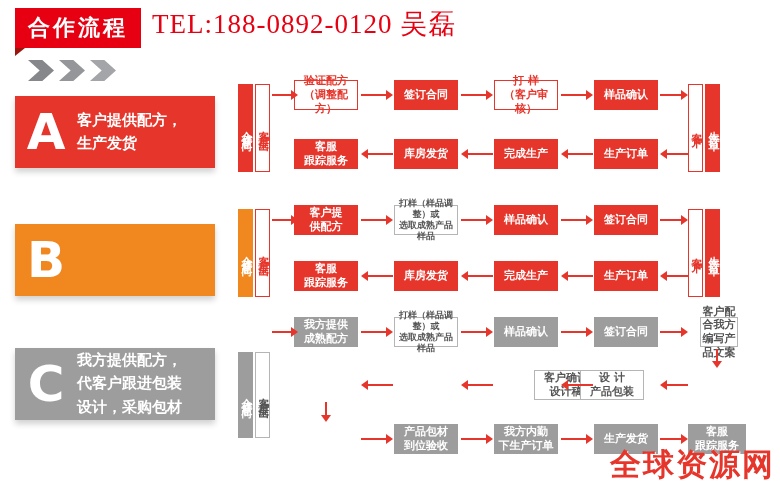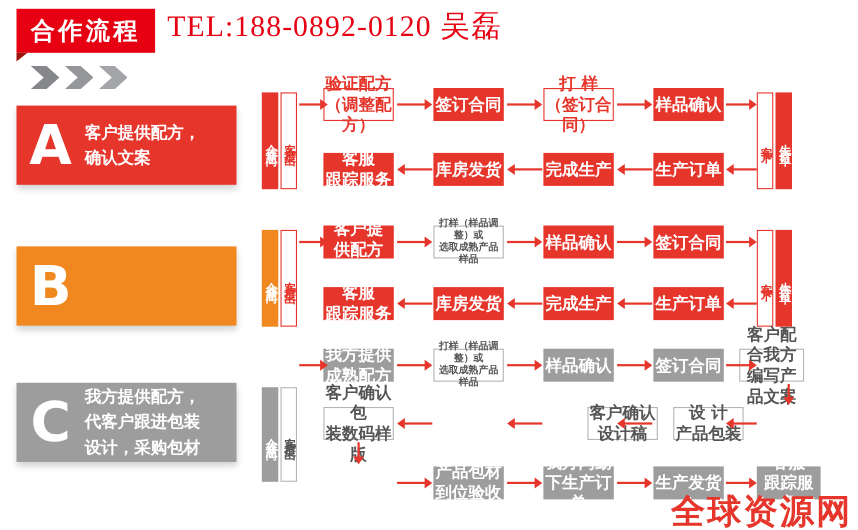--- a/index.html
+++ b/index.html
@@ -21,21 +21,21 @@
   .chev:nth-child(3){ background:#a3a5a9; }
 
   
   .block { position:absolute; left:15px; width:200px; height:72px; display:flex; align-items:center;
            color:#fff; box-shadow:0 4px 6px rgba(0,0,0,.18); }
   .block .letter { width:62px; text-align:center; font-size:50px; font-weight:bold; line-height:1; }
   .block .desc { font-size:15px; font-weight:bold; line-height:1.55; white-space:pre-line; }
 
   
   .box { position:absolute; width:64px; height:30px; display:flex; align-items:center; justify-content:center;
-         text-align:center; font-size:15px; font-weight:bold; line-height:1.25; white-space:pre-line; }
+         text-align:center; font-size:11px; font-weight:bold; line-height:1.25; white-space:pre-line; }
   .solid-red   { background:#e6362c; color:#fff; }
   .light-red   { background:#fff; border:1px solid #e6362c; color:#e6362c; }
   .solid-orange{ background:#f0871f; color:#fff; }
   .solid-gray  { background:#9d9d9d; color:#fff; }
   .light-gray  { background:#fff; border:1px solid #b5b5b5; color:#555; }
   .small { font-size:9px; }
 
   
   .vstrip { position:absolute; width:15px; display:flex; align-items:center; justify-content:center;
             writing-mode:vertical-rl; font-size:11px; font-weight:bold; letter-spacing:3px; }
@@ -65,40 +65,40 @@
   <div class="tel">TEL:188-0892-0120  吴磊</div>
   <div class="chevrons">
     <span class="chev"></span>
     <span class="chev"></span>
     <span class="chev"></span>
   </div>
 
   <div class="block" style="top:96px;background:#e6362c;">
     <div class="letter">A</div>
     <div class="desc">客户提供配方，
-确认文案</div>
+生产发货</div>
   </div>
   <div class="block" style="top:224px;background:#f0871f;">
     <div class="letter">B</div>
   </div>
   <div class="block" style="top:348px;background:#9d9d9d;">
     <div class="letter">C</div>
     <div class="desc">我方提供配方，
 代客户跟进包装
 设计，采购包材</div>
   </div>
 
   <div class="vstrip solid-red" style="left:238px;top:84px;height:88px;">合作意向</div>
   <div class="vstrip light-red" style="left:255px;top:84px;height:88px;">客户提出</div>
 
   <div class="box light-red" style="left:294px;top:80px;">验证配方
 （调整配方）</div>
   <div class="box solid-red" style="left:394px;top:80px;">签订合同</div>
   <div class="box light-red" style="left:494px;top:80px;">打 样
-（签订合同）</div>
+（客户审核）</div>
   <div class="box solid-red" style="left:594px;top:80px;">样品确认</div>
 
   <div class="vstrip light-red" style="left:688px;top:84px;height:88px;">客户下</div>
   <div class="vstrip solid-red" style="left:705px;top:84px;height:88px;">生产订单</div>
 
   <div class="box solid-red" style="left:294px;top:139px;">客服
 跟踪服务</div>
   <div class="box solid-red" style="left:394px;top:139px;">库房发货</div>
   <div class="box solid-red" style="left:494px;top:139px;">完成生产</div>
   <div class="box solid-red" style="left:594px;top:139px;">生产订单</div>
@@ -109,21 +109,21 @@
   <div class="arr" style="left:561px;top:94px;width:26px;"></div>
   <div class="arr" style="left:660px;top:94px;width:22px;"></div>
   <div class="arr left" style="left:666px;top:153px;width:22px;"></div>
   <div class="arr left" style="left:567px;top:153px;width:26px;"></div>
   <div class="arr left" style="left:467px;top:153px;width:26px;"></div>
   <div class="arr left" style="left:367px;top:153px;width:26px;"></div>
 
   <div class="vstrip solid-orange" style="left:238px;top:209px;height:88px;">合作意向</div>
   <div class="vstrip light-red" style="left:255px;top:209px;height:88px;">客户提出</div>
 
-  <div class="box solid-red" style="left:294px;top:205px;font-family:Liberation Mono, monospace;">客户提
+  <div class="box solid-red" style="left:294px;top:205px;">客户提
 供配方</div>
   <div class="box light-gray small" style="left:394px;top:205px;">打样（样品调整）或
 选取成熟产品样品</div>
   <div class="box solid-red" style="left:494px;top:205px;">样品确认</div>
   <div class="box solid-red" style="left:594px;top:205px;">签订合同</div>
 
   <div class="vstrip light-red" style="left:688px;top:209px;height:88px;">客户下</div>
   <div class="vstrip solid-red" style="left:705px;top:209px;height:88px;">生产订单</div>
 
   <div class="box solid-red" style="left:294px;top:261px;">客服
@@ -144,28 +144,26 @@
 
   <div class="vstrip solid-gray" style="left:238px;top:352px;height:86px;">合作意向</div>
   <div class="vstrip light-gray" style="left:255px;top:352px;height:86px;">客户提出</div>
 
   <div class="box solid-gray" style="left:294px;top:317px;">我方提供
 成熟配方</div>
   <div class="box light-gray small" style="left:394px;top:317px;">打样（样品调整）或
 选取成熟产品样品</div>
   <div class="box solid-gray" style="left:494px;top:317px;">样品确认</div>
   <div class="box solid-gray" style="left:594px;top:317px;">签订合同</div>
-  <div class="box light-gray" style="left:672px;top:317px;width:59px;">客户配合我方
+  <div class="box light-gray" style="left:700px;top:317px;width:38px;">客户配合我方
 编写产品文案</div>
 
-  <div class="box light-gray" style="left:294px;top:370px;">客户确认包
-装数码样版</div>
   <div class="box light-gray" style="left:494px;top:370px;margin-left:40px;">客户确认
 设计稿</div>
-  <div class="box light-gray" style="left:612px;top:370px;">设 计
+  <div class="box light-gray" style="left:580px;top:370px;">设 计
 产品包装</div>
 
   <div class="box solid-gray" style="left:394px;top:424px;">产品包材
 到位验收</div>
   <div class="box solid-gray" style="left:594px;top:424px;">生产发货</div>
   <div class="box solid-gray" style="left:494px;top:424px;">我方内勤
 下生产订单</div>
   <div class="box solid-gray" style="left:688px;top:424px;width:58px;">客服
 跟踪服务</div>
 

